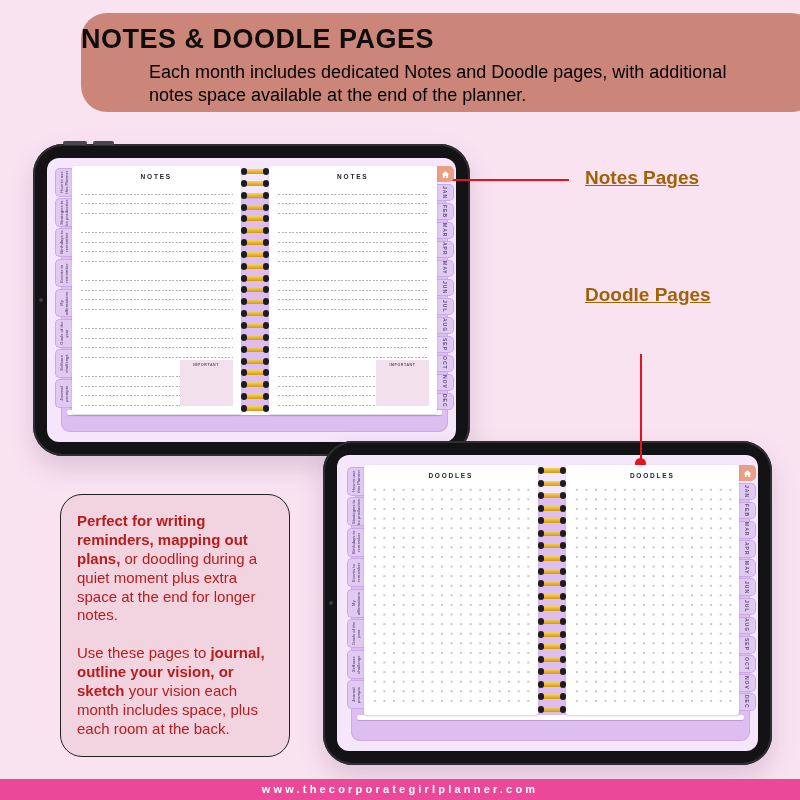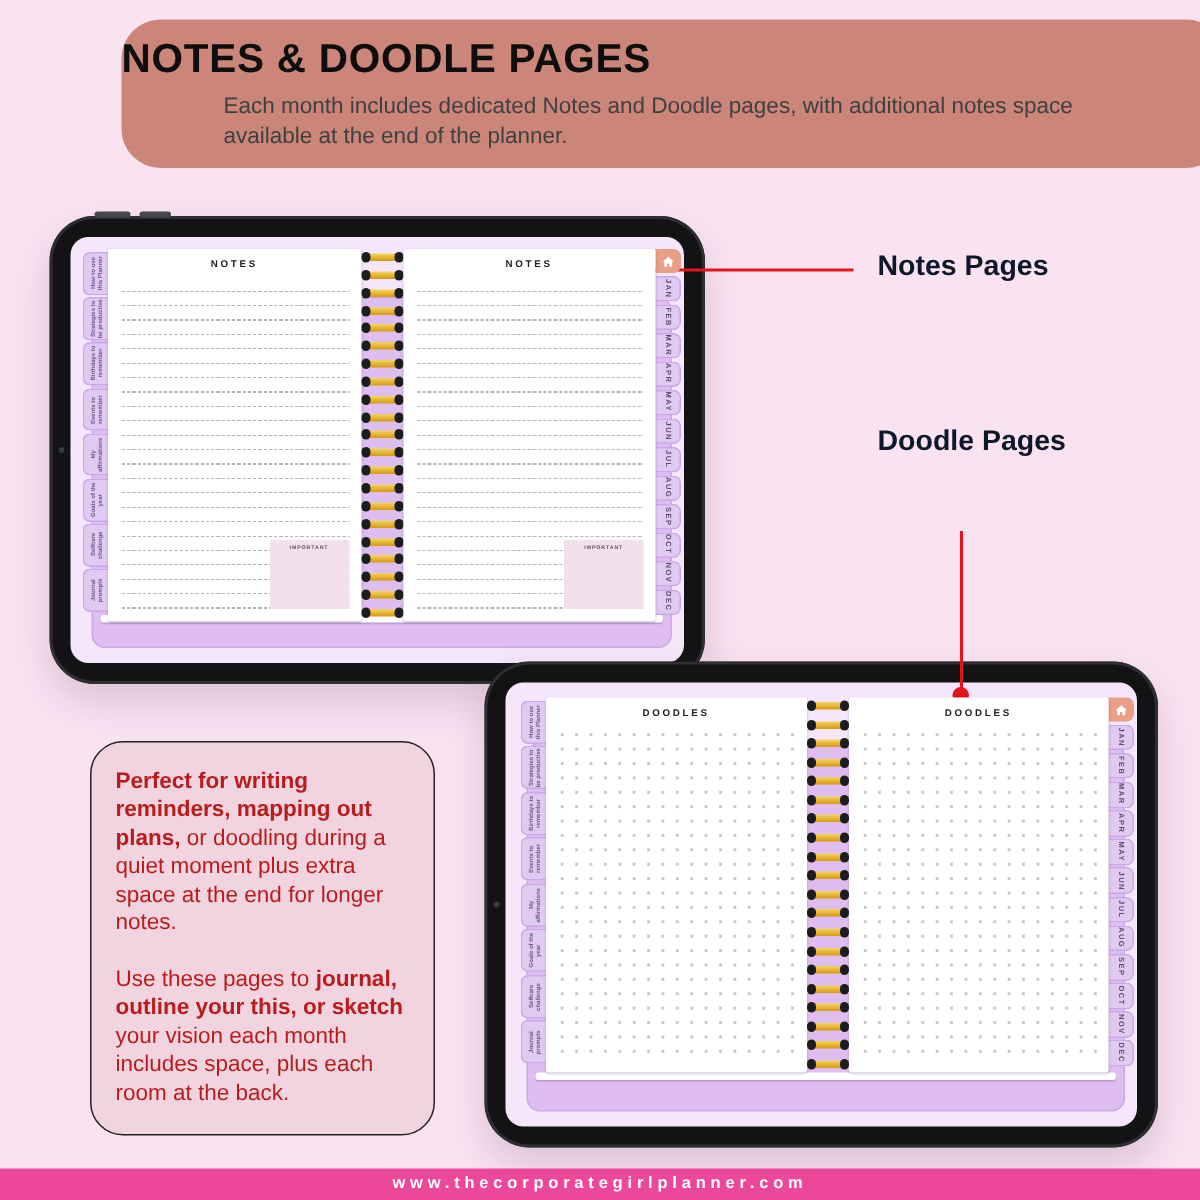--- a/index.html
+++ b/index.html
@@ -3,21 +3,21 @@
 <meta charset="utf-8">
 <style>
   html,body{margin:0;padding:0;}
   .stage{position:relative;width:800px;height:800px;background:#F9E3F1;overflow:hidden;
          font-family:"Liberation Sans",sans-serif;}
 
   
   .banner{position:absolute;left:81px;top:13px;width:736px;height:99px;background:#CC8679;
           border-radius:26px;box-sizing:border-box;padding-top:11px;}
   .banner h1{margin:0 0 6px;font-size:27px;font-weight:800;letter-spacing:.5px;color:#0e0e0e;}
-  .banner p{margin:0 auto;max-width:600px;font-size:15px;line-height:1.3;color:#404040;}
+  .banner p{margin:0 auto;max-width:600px;font-size:18px;line-height:1.3;color:#000000;}
 
   
   .tablet{position:absolute;background:#131315;border-radius:30px;
           box-shadow:inset 0 0 0 2px #2e2e33, 0 12px 26px rgba(95,45,95,.18);}
   .t1{left:33px;top:144px;width:437px;height:312px;}
   .t2{left:323px;top:441px;width:449px;height:324px;}
   .vol{position:absolute;top:-3px;height:4px;background:#46464c;border-radius:2px;}
   .v1{left:30px;width:24px}.v2{left:60px;width:21px}
   .cam{position:absolute;left:6px;top:50%;margin-top:-2px;width:4px;height:4px;border-radius:50%;background:#3a3a42;}
   .screen{position:absolute;inset:14px;background:#F5E6FB;border-radius:12px;overflow:hidden;}
@@ -53,21 +53,21 @@
   .ring::before,.ring::after{content:'';position:absolute;top:-1px;width:6px;height:7px;background:#1d1d1f;border-radius:3px;}
   .ring::before{left:-1px}.ring::after{right:-1px}
   .month-col{width:17px;display:flex;flex-direction:column;gap:1.5px;}
   .home-btn{height:16px;background:#E89F85;border-radius:0 5px 5px 0;display:flex;align-items:center;justify-content:center;}
   .month-tabs{flex:1;display:flex;flex-direction:column;gap:1.5px;padding-bottom:4px;}
   .month-tab{flex:1;background:#E0CAF2;border:0.5px solid #CBA9E9;border-left:none;
              border-radius:0 5px 5px 0;display:flex;align-items:center;justify-content:center;overflow:hidden;}
   .month-tab span{writing-mode:vertical-rl;font-size:5px;letter-spacing:1px;color:#5f4c7a;font-weight:700;}
 
   
-  .label{position:absolute;font-size:19px;font-weight:800;color:#0f172a;}
+  .label{position:absolute;font-size:19px;font-weight:800;color:#a16207;text-decoration:underline;}
   .lbl-notes{left:585px;top:167px;}
   .lbl-doodles{left:585px;top:284px;}
   .line-h{position:absolute;left:386px;top:179px;width:183px;height:2px;background:#E3141C;}
   .dot-notes{position:absolute;left:377px;top:174px;width:11px;height:11px;border-radius:50%;background:#E3141C;}
   .line-v{position:absolute;left:640px;top:354px;width:2px;height:108px;background:#E3141C;}
   .dot-doodles{position:absolute;left:635px;top:458px;width:11px;height:11px;border-radius:50%;background:#E3141C;}
 
   
   .infobox{position:absolute;left:60px;top:494px;width:230px;background:#F1D4DF;border:1.6px solid #222;
            border-radius:22px;box-sizing:border-box;padding:17px 16px;font-size:15px;line-height:1.26;color:#b91c1c;}
@@ -322,20 +322,20 @@
 
   <div class="dot-notes"></div>
   <div class="line-h"></div>
   <div class="label lbl-notes">Notes Pages</div>
   <div class="label lbl-doodles">Doodle Pages</div>
   <div class="line-v"></div>
   <div class="dot-doodles"></div>
 
   <div class="infobox">
     <p><span class="seg b">Perfect for writing reminders, mapping out plans,</span><span class="seg"> or doodling during a quiet moment plus extra space at the end for longer notes.</span></p>
-    <p><span class="seg">Use these pages to </span><span class="seg b">journal, outline your this, or sketch</span><span class="seg"> your vision each month includes space, plus each room at the back.</span></p>
+    <p><span class="seg">Use these pages to </span><span class="seg b">journal, outline your vision, or sketch</span><span class="seg"> your vision each month includes space, plus each room at the back.</span></p>
   </div>
 
   <div class="footer">
     <span>www.thecorporategirlplanner.com</span>
   </div>
 
 </div>
 
 </body></html>

